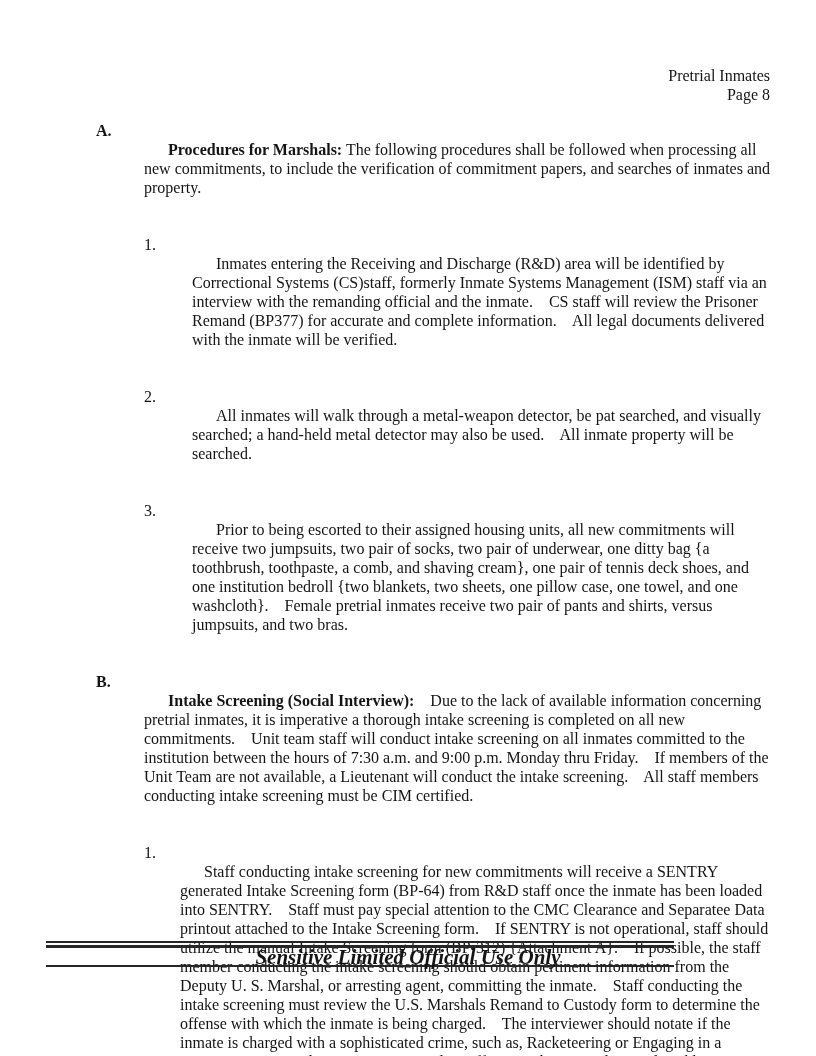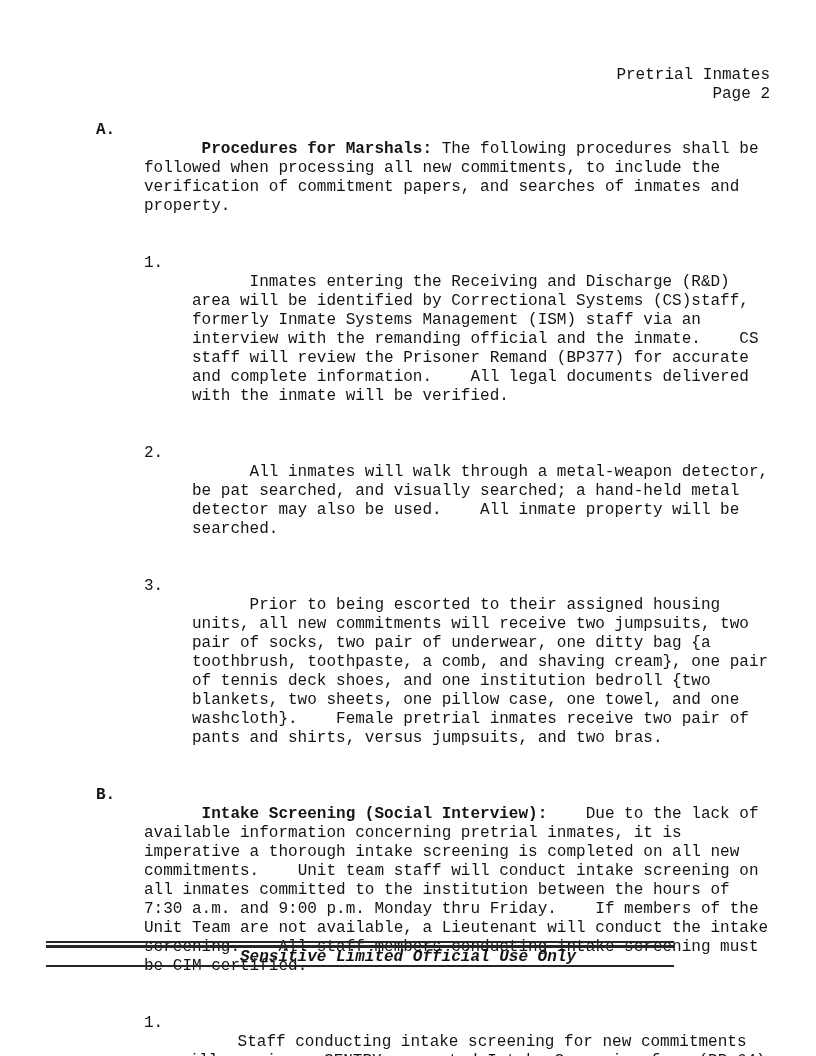--- a/index.html
+++ b/index.html
@@ -6,21 +6,21 @@
     margin: 0;
     padding: 0;
     background: #ffffff;
   }
   .page {
     position: relative;
     width: 816px;
     height: 1056px;
     background: #ffffff;
     color: #141414;
-    font-family: Liberation Mono, monospace;
+    font-family: Liberation Serif, serif;
     font-size: 16px;
     line-height: 19px;
     overflow: hidden;
   }
   .page-header {
     position: absolute;
     top: 66px;
     right: 46px;
     text-align: right;
   }
@@ -66,31 +66,31 @@
   .rule-gap { height: 2px; }
   .rule-thick { height: 3px; }
   .rule-bottom { height: 2px; }
   .sensitivity-text {
     height: 16px;
     padding-top: 1px;
     line-height: 17px;
     text-align: center;
     font-weight: bold;
     font-style: italic;
-    font-size: 16px;
+    font-size: 21px;
   }
 </style>
 </head>
 <body>
 
 <div class="page">
 
   <div class="page-header">
     <div>Pretrial Inmates</div>
-    <div>Page 2</div>
+    <div>Page 8</div>
   </div>
 
   <div class="doc-body">
 
     <div class="para sec-head">
       <span class="sec-label">A.</span><span class="sec-title">Procedures for Marshals:</span><span> The following procedures shall be followed when processing all new commitments, to include the verification of commitment papers, and searches of inmates and property.</span>
     </div>
 
     <div class="para item item-a">
       <span class="num">1.</span><span>Inmates entering the Receiving and Discharge (R&amp;D) area will be identified by Correctional Systems (CS)staff, formerly Inmate Systems Management (ISM) staff via an interview with the remanding official and the inmate.    CS staff will review the Prisoner Remand (BP377) for accurate and complete information.    All legal documents delivered with the inmate will be verified.</span>

